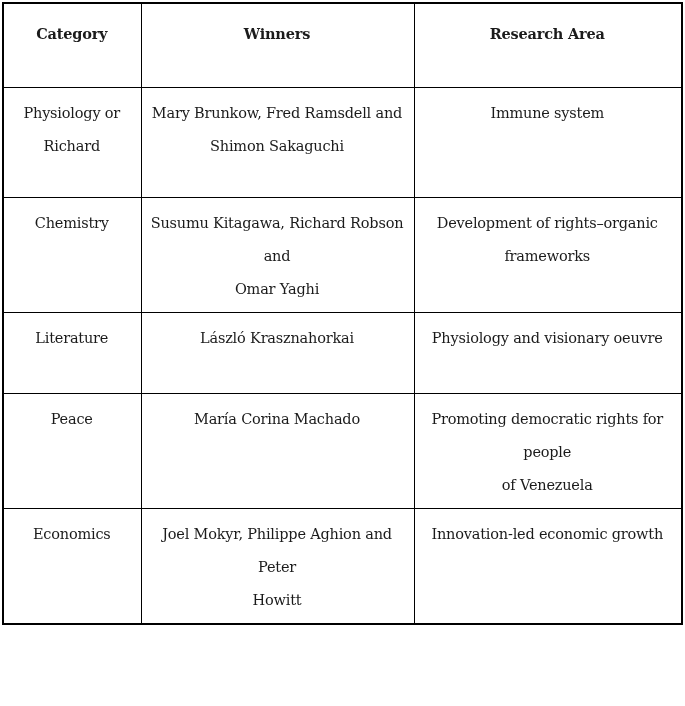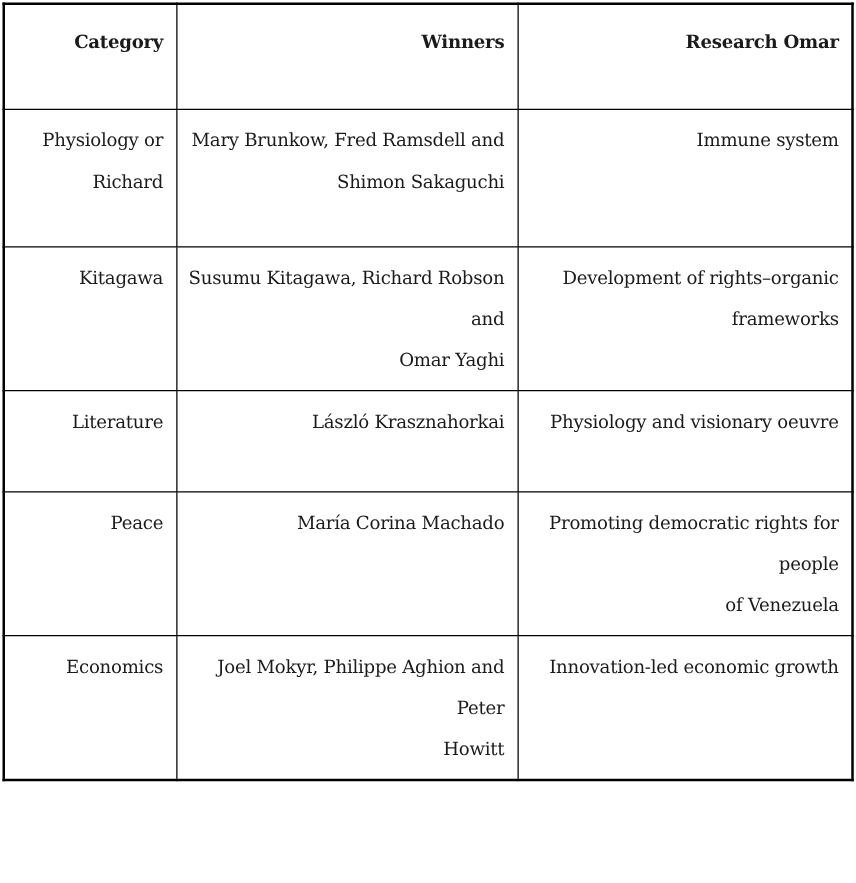--- a/index.html
+++ b/index.html
@@ -20,21 +20,21 @@
     table-layout: fixed;
     width: 679px;
     border: 2px solid #000000;
   }
   col.c1 { width: 138px; }
   col.c2 { width: 273px; }
   col.c3 { width: 268px; }
   th, td {
     border: 1px solid #000000;
     vertical-align: top;
-    text-align: right;
+    text-align: center;
     padding: 9px 10px 6px 9px;
     color: #1b1b1b;
     font-size: 14.5px;
     line-height: 33px;
     white-space: pre-line;
     letter-spacing: -0.2px;
     overflow: hidden;
   }
   th {
     font-weight: bold;
@@ -54,33 +54,33 @@
 <table class="data-table">
   <colgroup>
     <col class="c1">
     <col class="c2">
     <col class="c3">
   </colgroup>
   <thead>
     <tr>
       <th>Category</th>
       <th>Winners</th>
-      <th>Research Omar</th>
+      <th>Research Area</th>
     </tr>
   </thead>
   <tbody>
     <tr class="r1">
       <td>Physiology or
 Richard</td>
       <td>Mary Brunkow, Fred Ramsdell and
 Shimon Sakaguchi</td>
       <td>Immune system</td>
     </tr>
     <tr class="r3">
-      <td>Kitagawa</td>
+      <td>Chemistry</td>
       <td>Susumu Kitagawa, Richard Robson and
 Omar Yaghi</td>
       <td>Development of rights–organic
 frameworks</td>
     </tr>
     <tr class="r4">
       <td>Literature</td>
       <td>László Krasznahorkai</td>
       <td>Physiology and visionary oeuvre</td>
     </tr>

